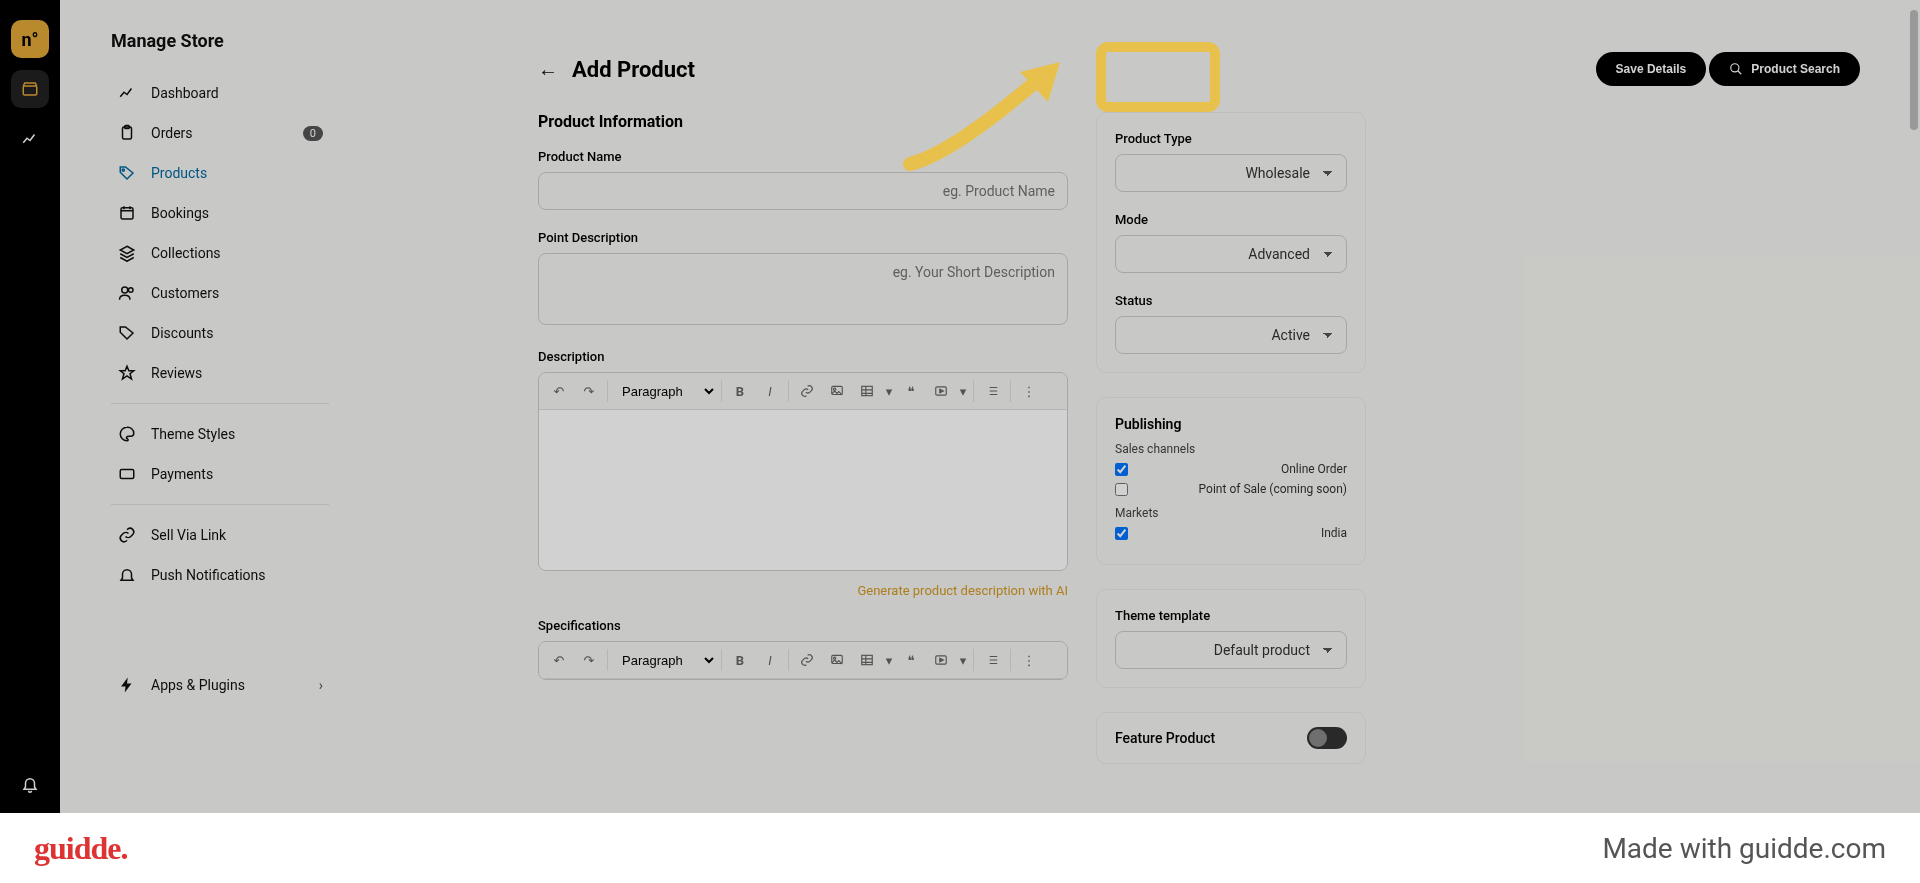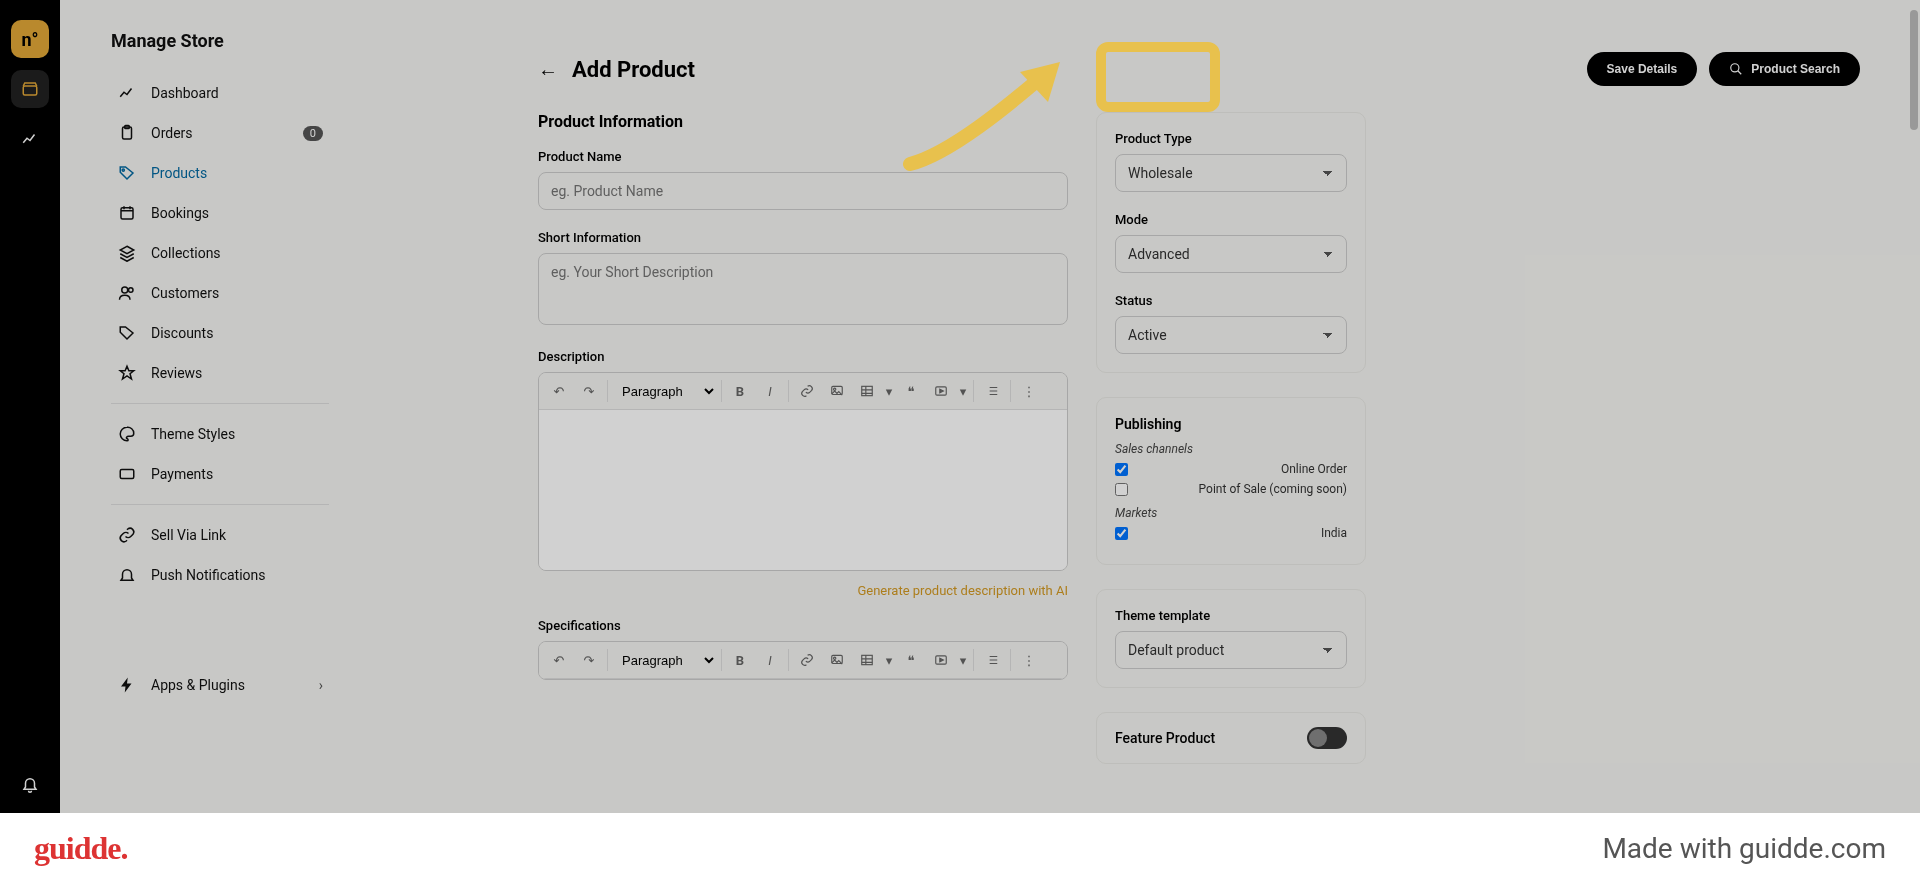--- a/index.html
+++ b/index.html
@@ -25,50 +25,50 @@
 .nav-item .nav-icon { width: 20px; height: 20px; display:flex; align-items:center; justify-content:center; flex-shrink:0; }
 .nav-item .badge { margin-left: auto; background:#555; color:#fff; font-size:11px; border-radius:10px; padding:1px 7px; }
 .nav-item .chev { margin-left:auto; color:#555; }
 .nav-divider { border: none; border-top: 1px solid #ddd; margin: 10px 0; }
 
 
 .main { position: absolute; left: 318px; top: 0; right: 0; bottom: 0; padding: 52px 60px 0 220px; z-index: 2; }
 .page-header { display:flex; align-items:center; gap:14px; margin-bottom: 26px; }
 .page-header .back { font-size:20px; cursor:pointer; }
 .page-header h2 { font-size:22px; font-weight:700; }
-.header-actions { margin-left:auto; display:flex; gap:12px; align-items:center; }
+.header-actions { margin-left:auto; display:flex; gap:3px; align-items:center; }
 .btn { border:none; border-radius:20px; padding:10px 20px; font-size:12px; font-weight:600; cursor:pointer; display:flex; align-items:center; gap:8px; }
 .btn-dark { background:#000; color:#fff; }
 
 .columns { display:flex; gap:28px; align-items:flex-start; }
 .col-left { flex:1; max-width:530px; }
 .col-right { width:270px; display:flex; flex-direction:column; gap:24px; }
 
 .card { background:#f5f5f2; border-radius:10px; padding:0; }
 .section-title { font-size:16px; font-weight:700; margin-bottom:18px; }
 .field-label { font-size:13px; font-weight:500; margin-bottom:8px; display:block; }
-.input, .textarea, .select { width:100%; border:1px solid #ccc; border-radius:8px; background:#f5f5f2; padding:10px 12px; font-size:14px; font-family:inherit; color:#333; }
+.input, .textarea, .select { width:100%; border:1px solid #ccc; border-radius:8px; background:#f5f5f2; padding:10px 12px; font-size:14px; font-family:inherit; color:#333;text-align:right; }
 .select { appearance:none; background-image: linear-gradient(45deg, transparent 50%, #555 50%), linear-gradient(135deg, #555 50%, transparent 50%); background-position: calc(100% - 18px) 16px, calc(100% - 13px) 16px; background-size:5px 5px,5px 5px; background-repeat:no-repeat; padding-right:36px; }
 .textarea { min-height:72px; resize:none; }
 .field-group { margin-bottom:20px; }
 
 
 .editor { border:1px solid #ccc; border-radius:8px; overflow:hidden; }
 .editor-toolbar { display:flex; align-items:center; border-bottom:1px solid #ddd; background:#f5f5f2; padding:4px 6px; gap:2px; flex-wrap:nowrap; }
 .tb-btn { width:28px; height:28px; display:flex; align-items:center; justify-content:center; color:#666; cursor:pointer; font-size:13px; border-radius:4px; }
 .tb-sep { width:1px; height:22px; background:#ddd; margin:0 2px; }
 .tb-select { border:none; background:transparent; font-size:13px; padding:4px 18px 4px 6px; cursor:pointer; }
 .editor-body { min-height:160px; padding:10px; background:#fff; }
 
 .ai-link { text-align:right; color:#d39a24; font-size:13px; margin-top:12px; cursor:pointer; }
 
 
 .side-card { background:#f5f5f2; border:1px solid #e8e8e4; border-radius:10px; padding:18px; }
 .side-card .field-group:last-child { margin-bottom:0; }
-.pub-sub { font-size:12px; color:#444; margin:10px 0 6px;font-style:italic; }
+.pub-sub { font-size:12px; color:#444; margin:10px 0 6px; }
 .check-row { display:flex; align-items:center; gap:8px; font-size:12px; color:#333; margin-bottom:6px;justify-content:space-between; }
 .check-row input { width:13px; height:13px; }
 
 
 .toggle-row { display:flex; align-items:center; justify-content:space-between; padding:8px 18px; }
 .toggle { width:40px; height:22px; background:#333; border-radius:11px; position:relative; cursor:pointer; }
 .toggle .knob { position:absolute; width:18px; height:18px; background:#888; border-radius:50%; top:2px; left:2px; }
 
 
 .highlight-box { position:absolute; border:10px solid #e8c14d; border-radius:12px; z-index:10; pointer-events:none; }
@@ -262,21 +262,21 @@
 
     <div class="col-left card">
       <div class="section-title">Product Information</div>
 
       <div class="field-group">
         <label class="field-label">Product Name</label>
         <input class="input" placeholder="eg. Product Name" style="">
       </div>
 
       <div class="field-group">
-        <label class="field-label">Short Information</label>
+        <label class="field-label">Point Description</label>
         <textarea class="textarea" placeholder="eg. Your Short Description" style=""></textarea>
       </div>
 
       <div class="field-group">
         <label class="field-label">Description</label>
         <div class="editor">
           <div class="editor-toolbar">
             <span class="tb-btn">↶</span>
             <span class="tb-btn">↷</span>
             <span class="tb-sep"></span>

